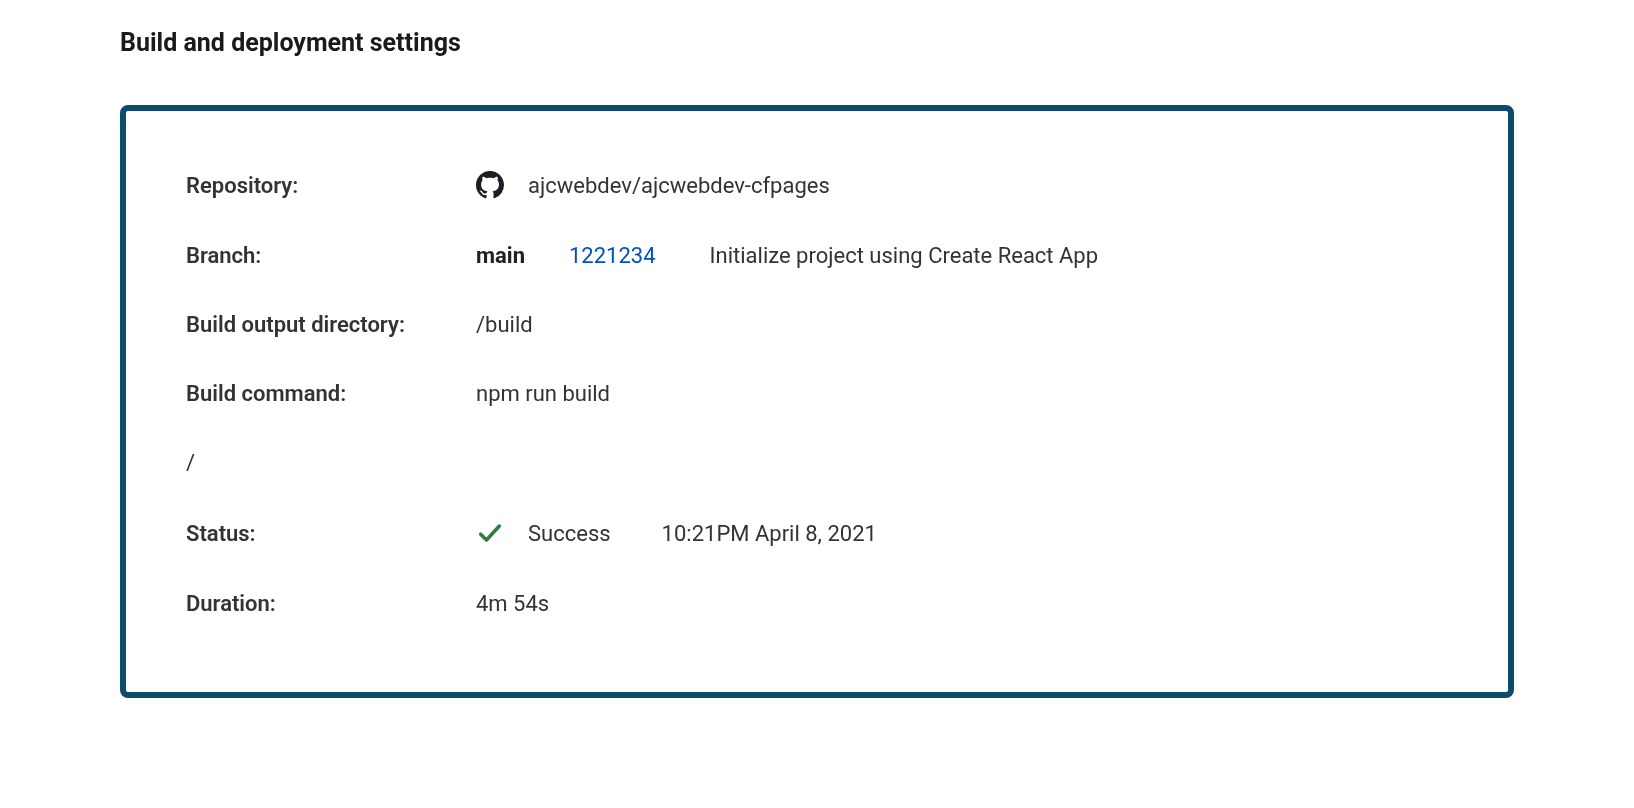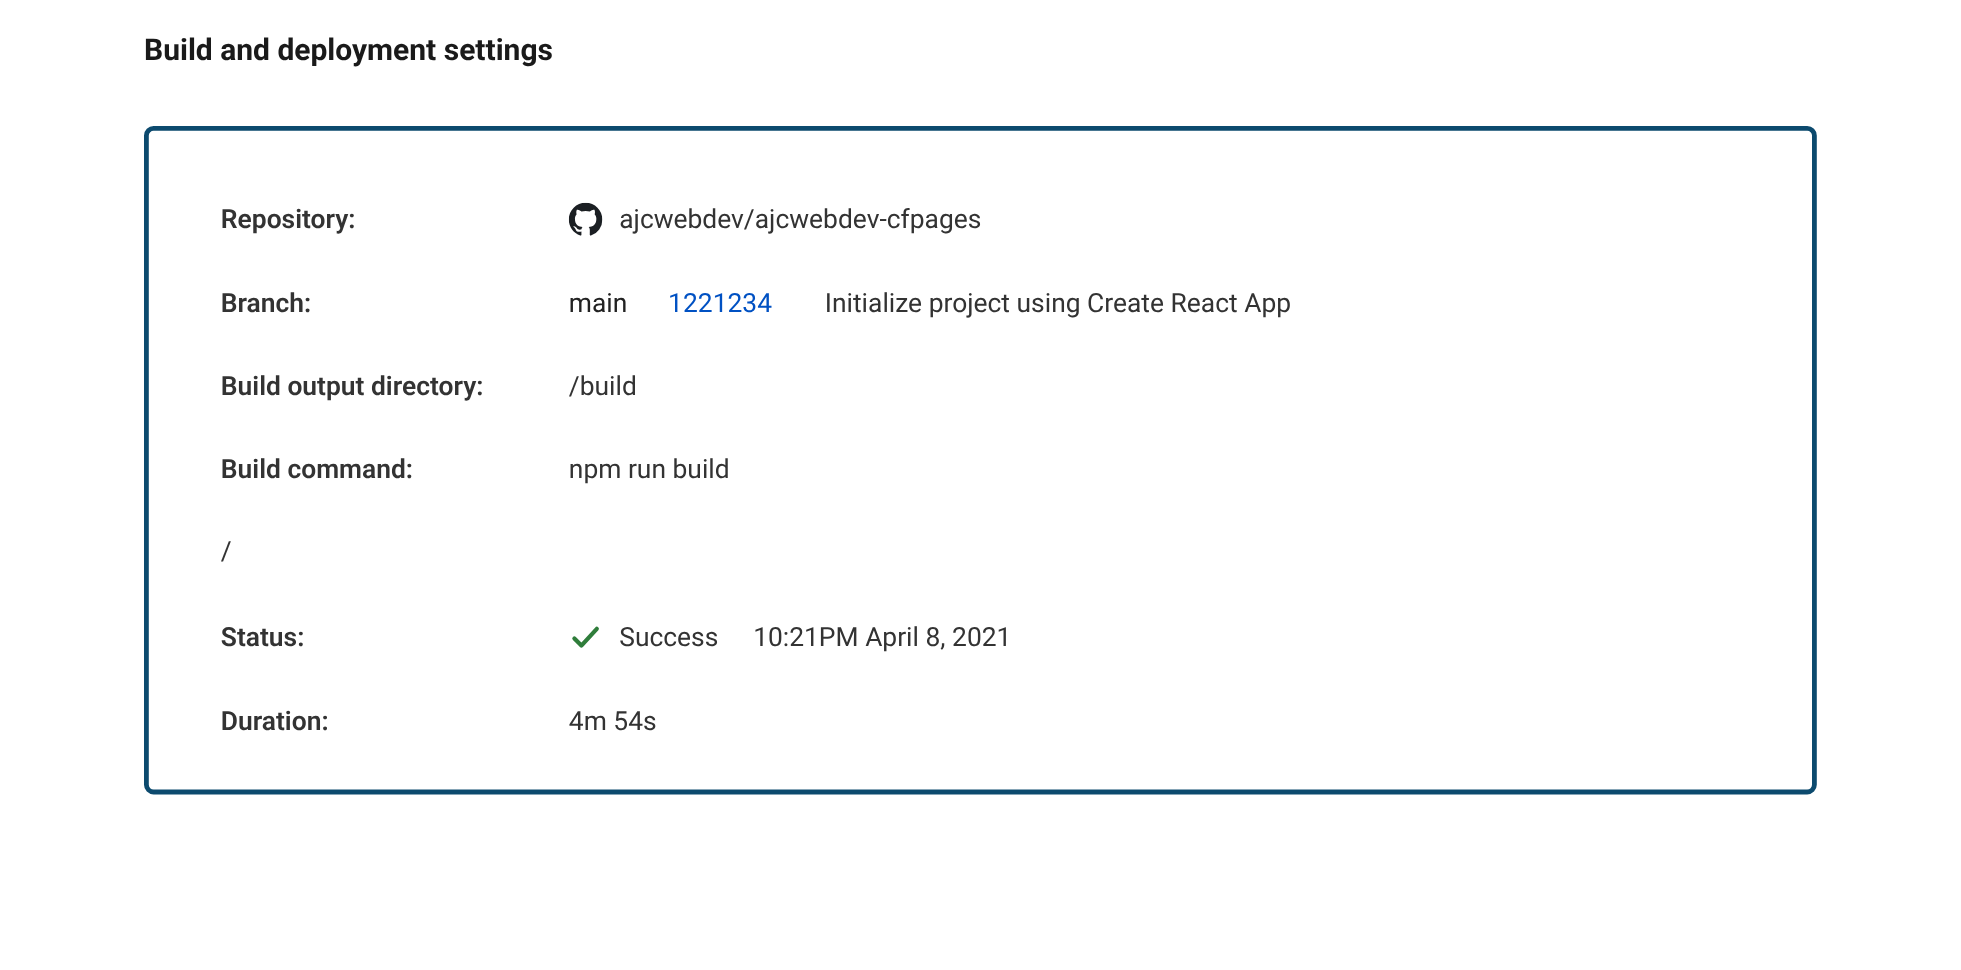--- a/index.html
+++ b/index.html
@@ -13,23 +13,23 @@
       color: #222;
       padding: 28px 120px;
     }
     .section-title {
       font-size: 25px;
       font-weight: 700;
       color: #1a1a1a;
       margin-bottom: 48px;
     }
     .card {
-      border: 4px solid #0c4a6e;
+      border: 6px solid #0c4a6e;
       border-radius: 8px;
-      padding: 60px 60px 44px 60px;
+      padding: 60px 60px 76px 60px;
     }
     .row {
       display: flex;
       align-items: center;
       margin-bottom: 44px;
     }
     .row:last-child {
       margin-bottom: 0;
     }
     .label {
@@ -37,48 +37,48 @@
       flex-shrink: 0;
       font-size: 22px;
       font-weight: 600;
       color: #333;
     }
     .value {
       font-size: 22px;
       color: #333;
       display: flex;
       align-items: center;
-      gap: 14px;
+      gap: 24px;
     }
     .github-icon {
       width: 28px;
       height: 28px;
       display: inline-block;
       flex-shrink: 0;
     }
     .branch-name {
-      font-weight: 400;
+      font-weight: 700;
       color: #222;
       margin-right: 20px;
     }
     .commit-hash {
       color: #0051c3;
       margin-right: 30px;
     }
     .commit-message {
       color: #333;
     }
     .check-icon {
       width: 28px;
       height: 28px;
       display: inline-block;
       flex-shrink: 0;
     }
     .status-text {
-      margin-right: 4px;
+      margin-right: 16px;
     }
     .timestamp {
       color: #333;
       margin-left: 11px;
     }
   </style>
 </head>
 <body>
 
 <h2 class="section-title">Build and deployment settings</h2>

